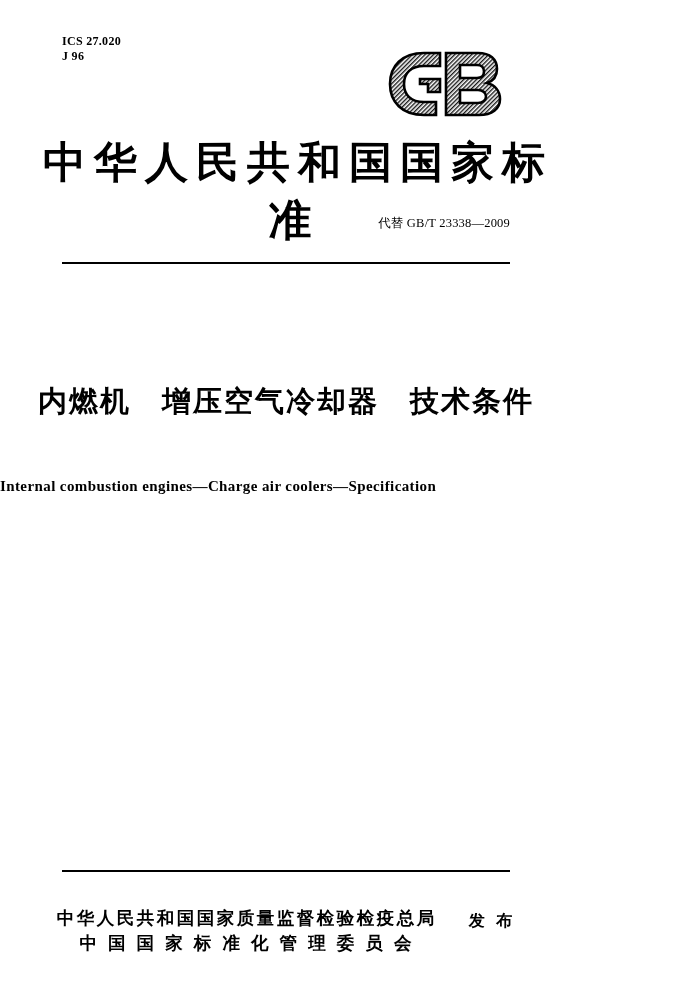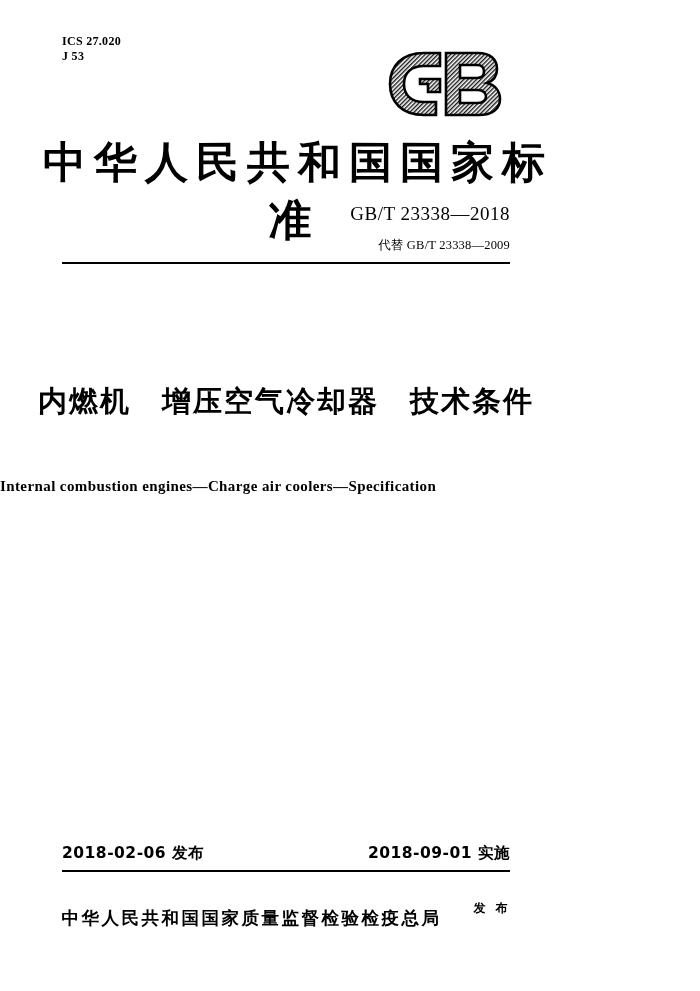--- a/index.html
+++ b/index.html
@@ -149,34 +149,34 @@
     font-size: 17.5px;
     line-height: 25px;
     letter-spacing: 2.5px;
     text-align: center;
     white-space: nowrap;
     margin-top: 20px;
   }
   .issuer-verb {
     font-family: "DejaVu Sans", sans-serif;
     font-weight: bold;
-    font-size: 12px;
+    font-size: 16px;
     letter-spacing: 3px;
     margin-left: 32px;
     white-space: nowrap;
   }
 </style>
 </head>
 <body>
 
 <div class="page">
 
   <div class="ics-block">
     <div>ICS 27.020</div>
-    <div>J 53</div>
+    <div>J 96</div>
   </div>
 
   <div class="gb-logo">
     <svg viewBox="0 0 126 72" width="126" height="72" xmlns="http://www.w3.org/2000/svg" aria-hidden="true">
       <defs>
         <pattern id="hatch" width="3" height="3" patternUnits="userSpaceOnUse" patternTransform="rotate(45)">
           <rect width="3" height="3" fill="#ffffff"></rect>
           <rect width="1.4" height="3" fill="#1a1a1a"></rect>
         </pattern>
       </defs>
@@ -203,36 +203,32 @@
                  L62 67 Z
                  M76 17 L76 30 L93 30 C98 30 100 27 100 23.5 C100 20 98 17 93 17 Z
                  M76 42 L76 55 L94 55 C99 55 102 52 102 48.5 C102 45 99 42 94 42 Z" fill="url(#hatch)" stroke="#000" stroke-width="2.6"></path>
       </g>
     </svg>
   </div>
 
   <div class="cn-title">中华人民共和国国家标准</div>
 
   <div class="std-no">
-    <div class="main-no">GB/T 23338—2018</div>
     <div class="replace-no">代替 GB/T 23338—2009</div>
   </div>
 
   <div class="rule rule-top"></div>
 
   <div class="doc-title">内燃机　增压空气冷却器　技术条件</div>
   <div class="doc-title-en">Internal combustion engines—Charge air coolers—Specification</div>
 
   <div class="rule rule-bottom"></div>
 
-  <div class="dates">
-    <span>2018-02-06 发布</span>
-    <span>2018-09-01 实施</span>
-  </div>
 
   <div class="issuer">
     <div class="issuer-names">
       <div>中华人民共和国国家质量监督检验检疫总局</div>
+      <div>中 国 国 家 标 准 化 管 理 委 员 会</div>
     </div>
     <div class="issuer-verb">发 布</div>
   </div>
 
 </div>
 
 </body></html>

